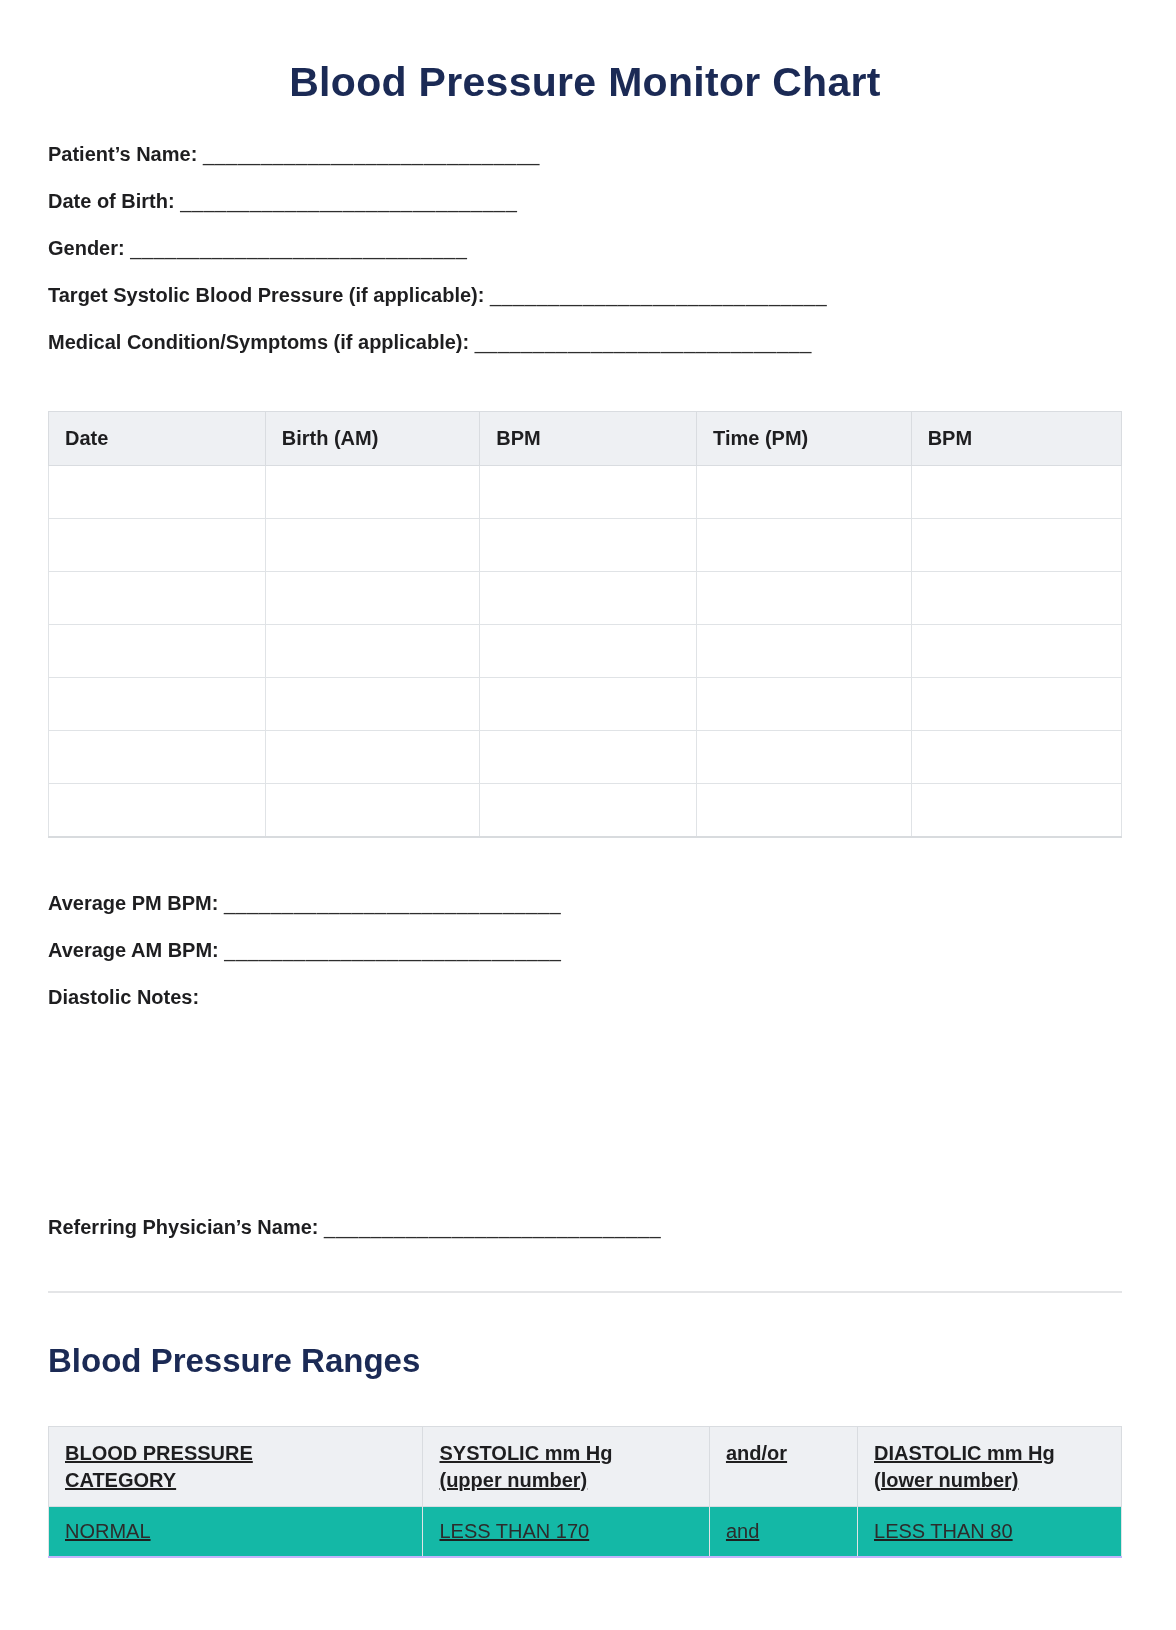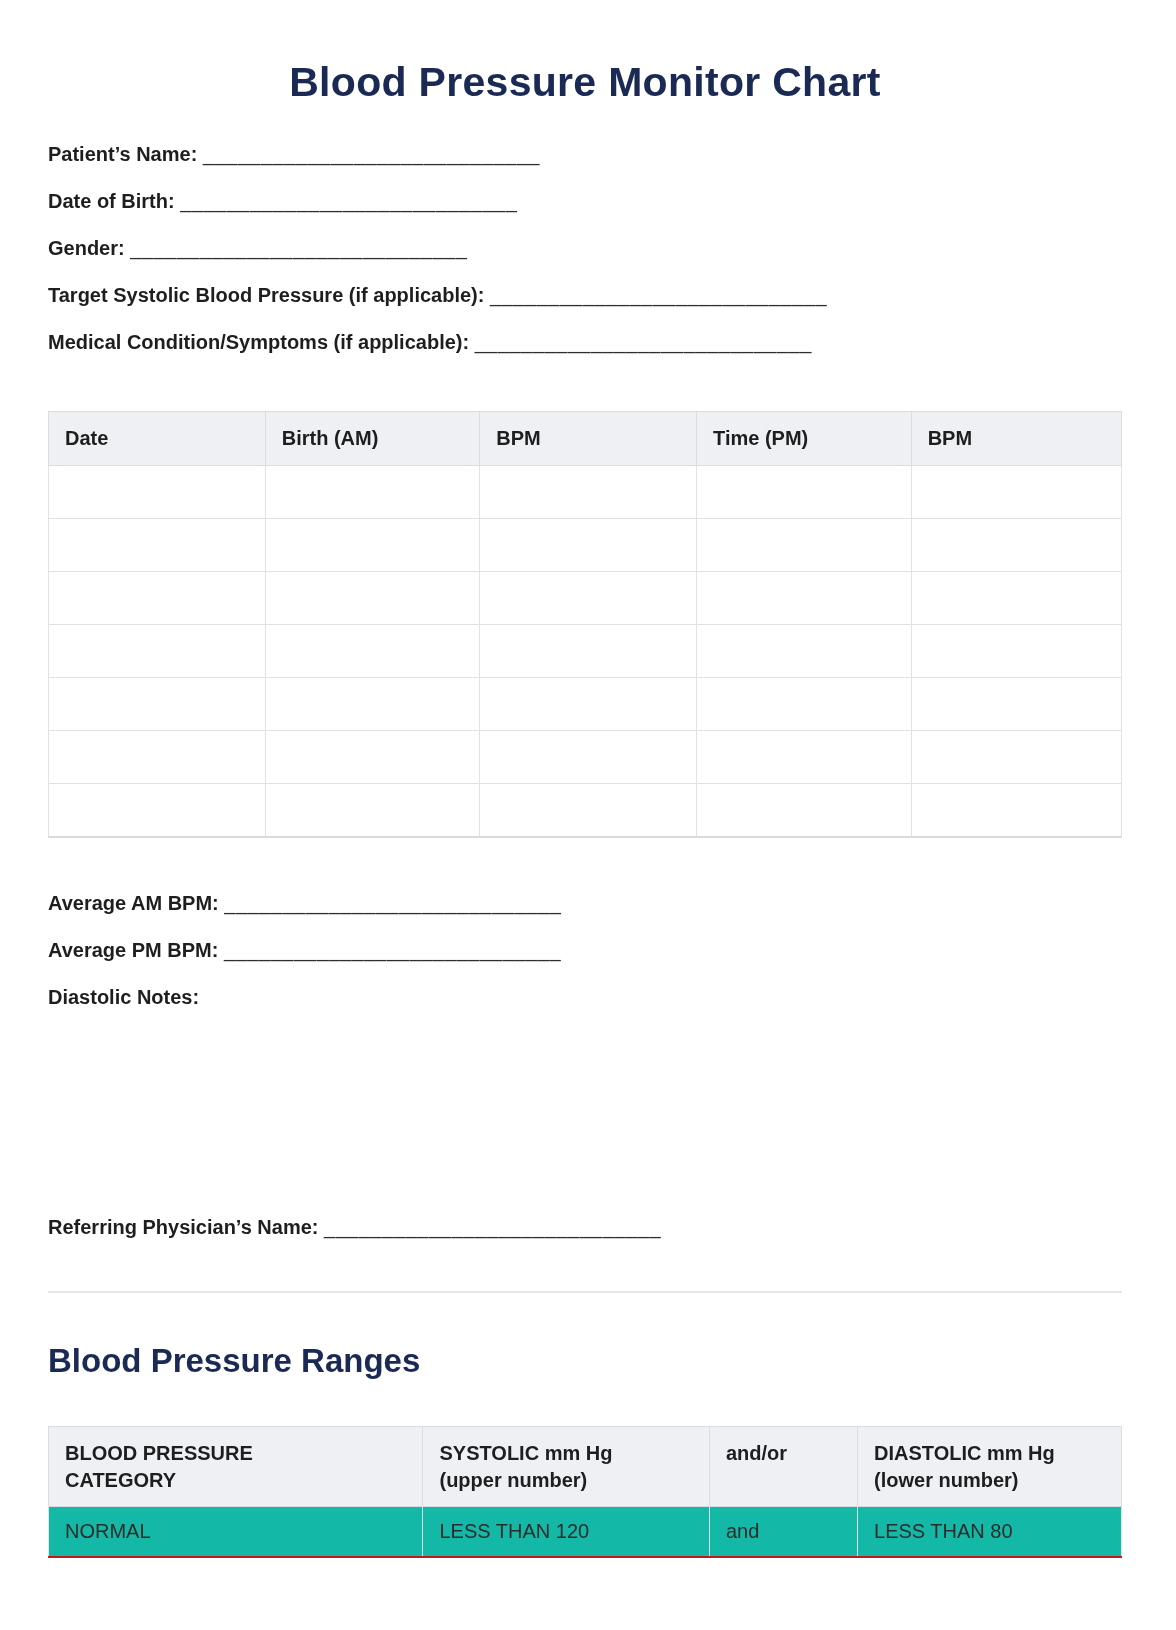--- a/index.html
+++ b/index.html
@@ -63,21 +63,21 @@
   }
 
   h2.section-heading {
     margin-top: 53px;
     color: #1b2a55;
     font-size: 33px;
     line-height: 30px;
     font-weight: 700;
   }
 
-  table.ranges { margin-top: 50px; border-bottom: 2px solid #b91c1c; }
+  table.ranges { margin-top: 50px; border-bottom: 2px solid #c4b5fd; text-decoration: underline; }
   table.ranges th {
     background: #eef0f3;
     border: 1px solid #d9dce0;
     height: 80px;
     padding: 13px 16px 0 16px;
     text-align: left;
     vertical-align: top;
     font-size: 20px;
     line-height: 27px;
     font-weight: 700;
@@ -190,25 +190,25 @@
           <td></td>
           <td></td>
           <td></td>
           <td></td>
         </tr>
       </tbody>
   </table>
 
   <div class="summary">
     <div class="field">
+      <span class="flabel">Average PM BPM:</span>
+      <span class="blank">_____________________________</span>
+    </div>
+    <div class="field">
       <span class="flabel">Average AM BPM:</span>
-      <span class="blank">_____________________________</span>
-    </div>
-    <div class="field">
-      <span class="flabel">Average PM BPM:</span>
       <span class="blank">_____________________________</span>
     </div>
     <div class="field">
       <span class="flabel">Diastolic Notes:</span>
     </div>
   </div>
 
   <div class="notes-space"></div>
 
   <div class="field">
@@ -234,20 +234,20 @@
         <th>SYSTOLIC mm Hg
 (upper number)</th>
         <th>and/or</th>
         <th>DIASTOLIC mm Hg
 (lower number)</th>
       </tr>
     </thead>
     <tbody>
       <tr>
         <td>NORMAL</td>
-        <td>LESS THAN 120</td>
+        <td>LESS THAN 170</td>
         <td>and</td>
         <td>LESS THAN 80</td>
       </tr>
     </tbody>
   </table>
 
 </div>
 
 </body></html>

